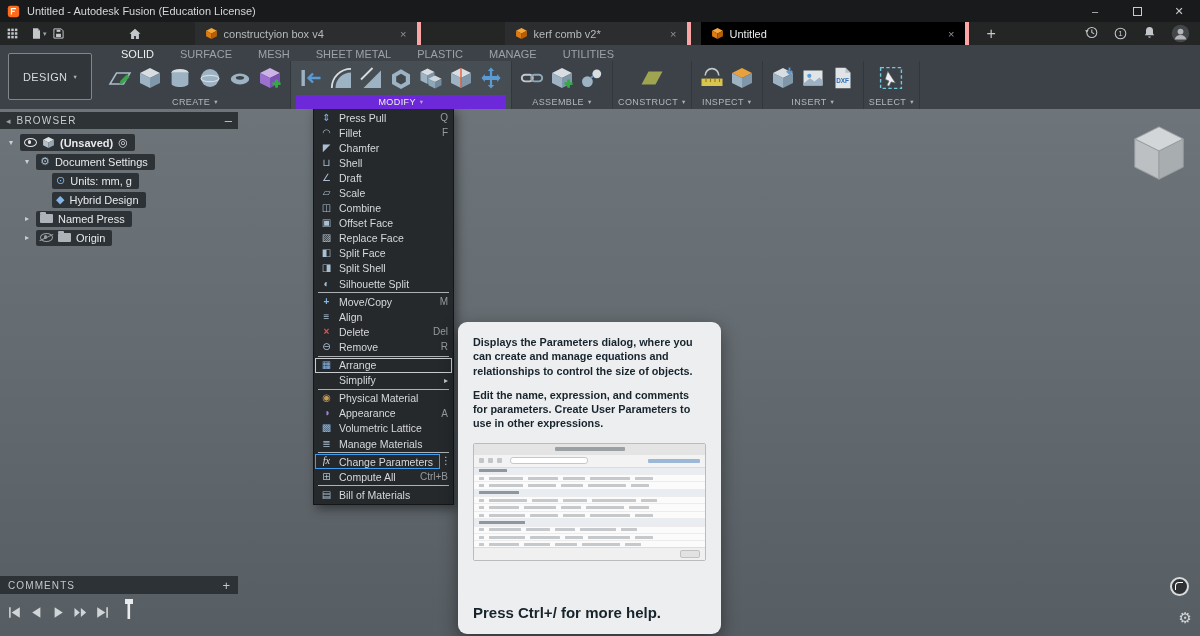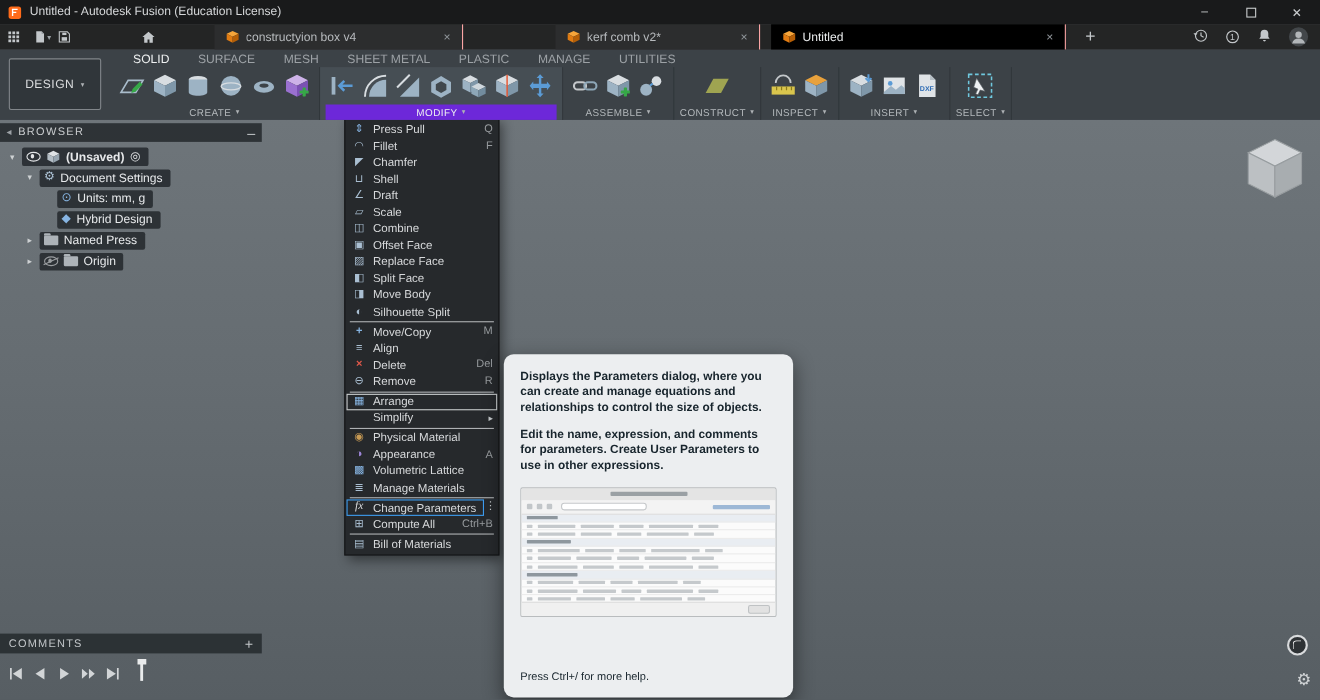--- a/index.html
+++ b/index.html
@@ -13,21 +13,21 @@
 .win-controls{margin-left:auto;display:flex;height:100%}
 .win-controls>div{width:42px;display:flex;align-items:center;justify-content:center;color:#c9ccce;font-size:11px}
 .win-box{width:9px;height:9px;border:1.2px solid #c9ccce;display:inline-block}
 
 #tabstrip{position:absolute;top:22px;left:0;right:0;height:23px;background:#242525;display:flex;align-items:center;z-index:49}
 .ts-btn{width:24px;height:100%;display:flex;align-items:center;justify-content:center}
 .ts-btn .svg,#tabstrip .svg{display:inline-block}
 .ts-caret{color:#9fa4a8;font-size:7px;margin-left:-5px}
 #home-btn{margin-left:52px}
 #doc-tabs{display:flex;height:100%;margin-left:48px}
-.doc-tab{display:flex;align-items:center;gap:6px;padding:0 8px 0 10px;background:#2c2d2e;border-right:1px solid #fca5a5;color:#b7babd;height:100%}
+.doc-tab{display:flex;align-items:center;gap:6px;padding:0 8px 0 10px;background:#2c2d2e;border-right:4px solid #fca5a5;color:#b7babd;height:100%}
 .doc-tab .tab-cube{width:13px;height:13px;flex:none}
 .doc-tab .tab-label{flex:1;white-space:nowrap;overflow:hidden;font-size:11px}
 .doc-tab .tab-close{color:#8f9499;font-size:11px;padding:0 2px}
 .doc-tab.active{background:#000000;color:#e9ebec}
 .doc-tab:nth-child(1){width:226px}
 .doc-tab:nth-child(2){width:186px;margin-left:84px}
 .doc-tab:nth-child(3){width:268px;margin-left:10px}
 #new-tab{margin-left:18px;color:#c3c7ca;font-size:16px;line-height:1}
 .ts-right{margin-left:auto;display:flex;align-items:center;gap:14px;padding-right:10px}
 .status-wrap{position:relative;width:15px;height:15px}
@@ -96,21 +96,21 @@
 .pp-tools .dot{width:5px;height:5px;background:#c2c6c9;border-radius:1px}
 .pp-search{width:78px;height:7px;background:#fff;border:1px solid #c5c8ca;border-radius:3px;margin-left:4px}
 .pp-link{width:52px;height:4px;background:#9db8d6;border-radius:1px;margin-left:auto}
 .pp-body{flex:1;overflow:hidden}
 .pp-row{height:7.4px;display:flex;align-items:center;gap:5px;padding:0 5px;border-bottom:.5px solid #ececec}
 .pp-row.g{background:#e9edf2}
 .pp-row i{height:3px;background:#c5c9cc;border-radius:.5px;display:inline-block}
 .pp-row.g i{background:#8e979e}
 .pp-foot{height:13px;background:#f0f0f0;border-top:1px solid #ddd;display:flex;align-items:center;justify-content:flex-end;padding:0 5px;flex:none}
 .pp-foot .btn{width:20px;height:8px;background:#e2e2e2;border:1px solid #bfc2c4;border-radius:2px}
-#tooltip .footer{margin-top:auto;font-weight:normal;font-size:10px}
+#tooltip .footer{margin-top:auto;font-weight:bold;font-size:15px}
 
 #comments-bar{position:absolute;left:0;top:576px;width:238px;height:18px;background:rgba(41,46,50,.93);display:flex;align-items:center;padding:0 8px;color:#c3c7ca;z-index:20}
 #comments-bar .title{font-size:10px;letter-spacing:1.1px}
 #comments-bar .plus{margin-left:auto;font-size:13px}
 #playback{position:absolute;left:6px;top:601px;display:flex;align-items:center;gap:5px;z-index:20}
 .pb-btn{width:17px;height:17px}
 #pb-marker{margin-left:6px;width:14px;height:26px;margin-top:-4px}
 </style>
 </head>
 <body>
@@ -566,21 +566,21 @@
     <div class="mitem">
       <span class="micon" style="color: rgb(170, 191, 210);">▨</span>
       <span class="mlabel">Replace Face</span>
     </div>
     <div class="mitem">
       <span class="micon" style="color: rgb(170, 191, 210);">◧</span>
       <span class="mlabel">Split Face</span>
     </div>
     <div class="mitem">
       <span class="micon" style="color: rgb(170, 191, 210);">◨</span>
-      <span class="mlabel">Move Body</span>
+      <span class="mlabel">Split Shell</span>
     </div>
     <div class="mitem">
       <span class="micon" style="color: rgb(170, 191, 210);">◐</span>
       <span class="mlabel">Silhouette Split</span>
     </div>
     <div class="msep"></div>
     <div class="mitem">
       <span class="micon bold" style="color: rgb(135, 181, 227);">+</span>
       <span class="mlabel">Move/Copy</span>
       <span class="msc">M</span>

